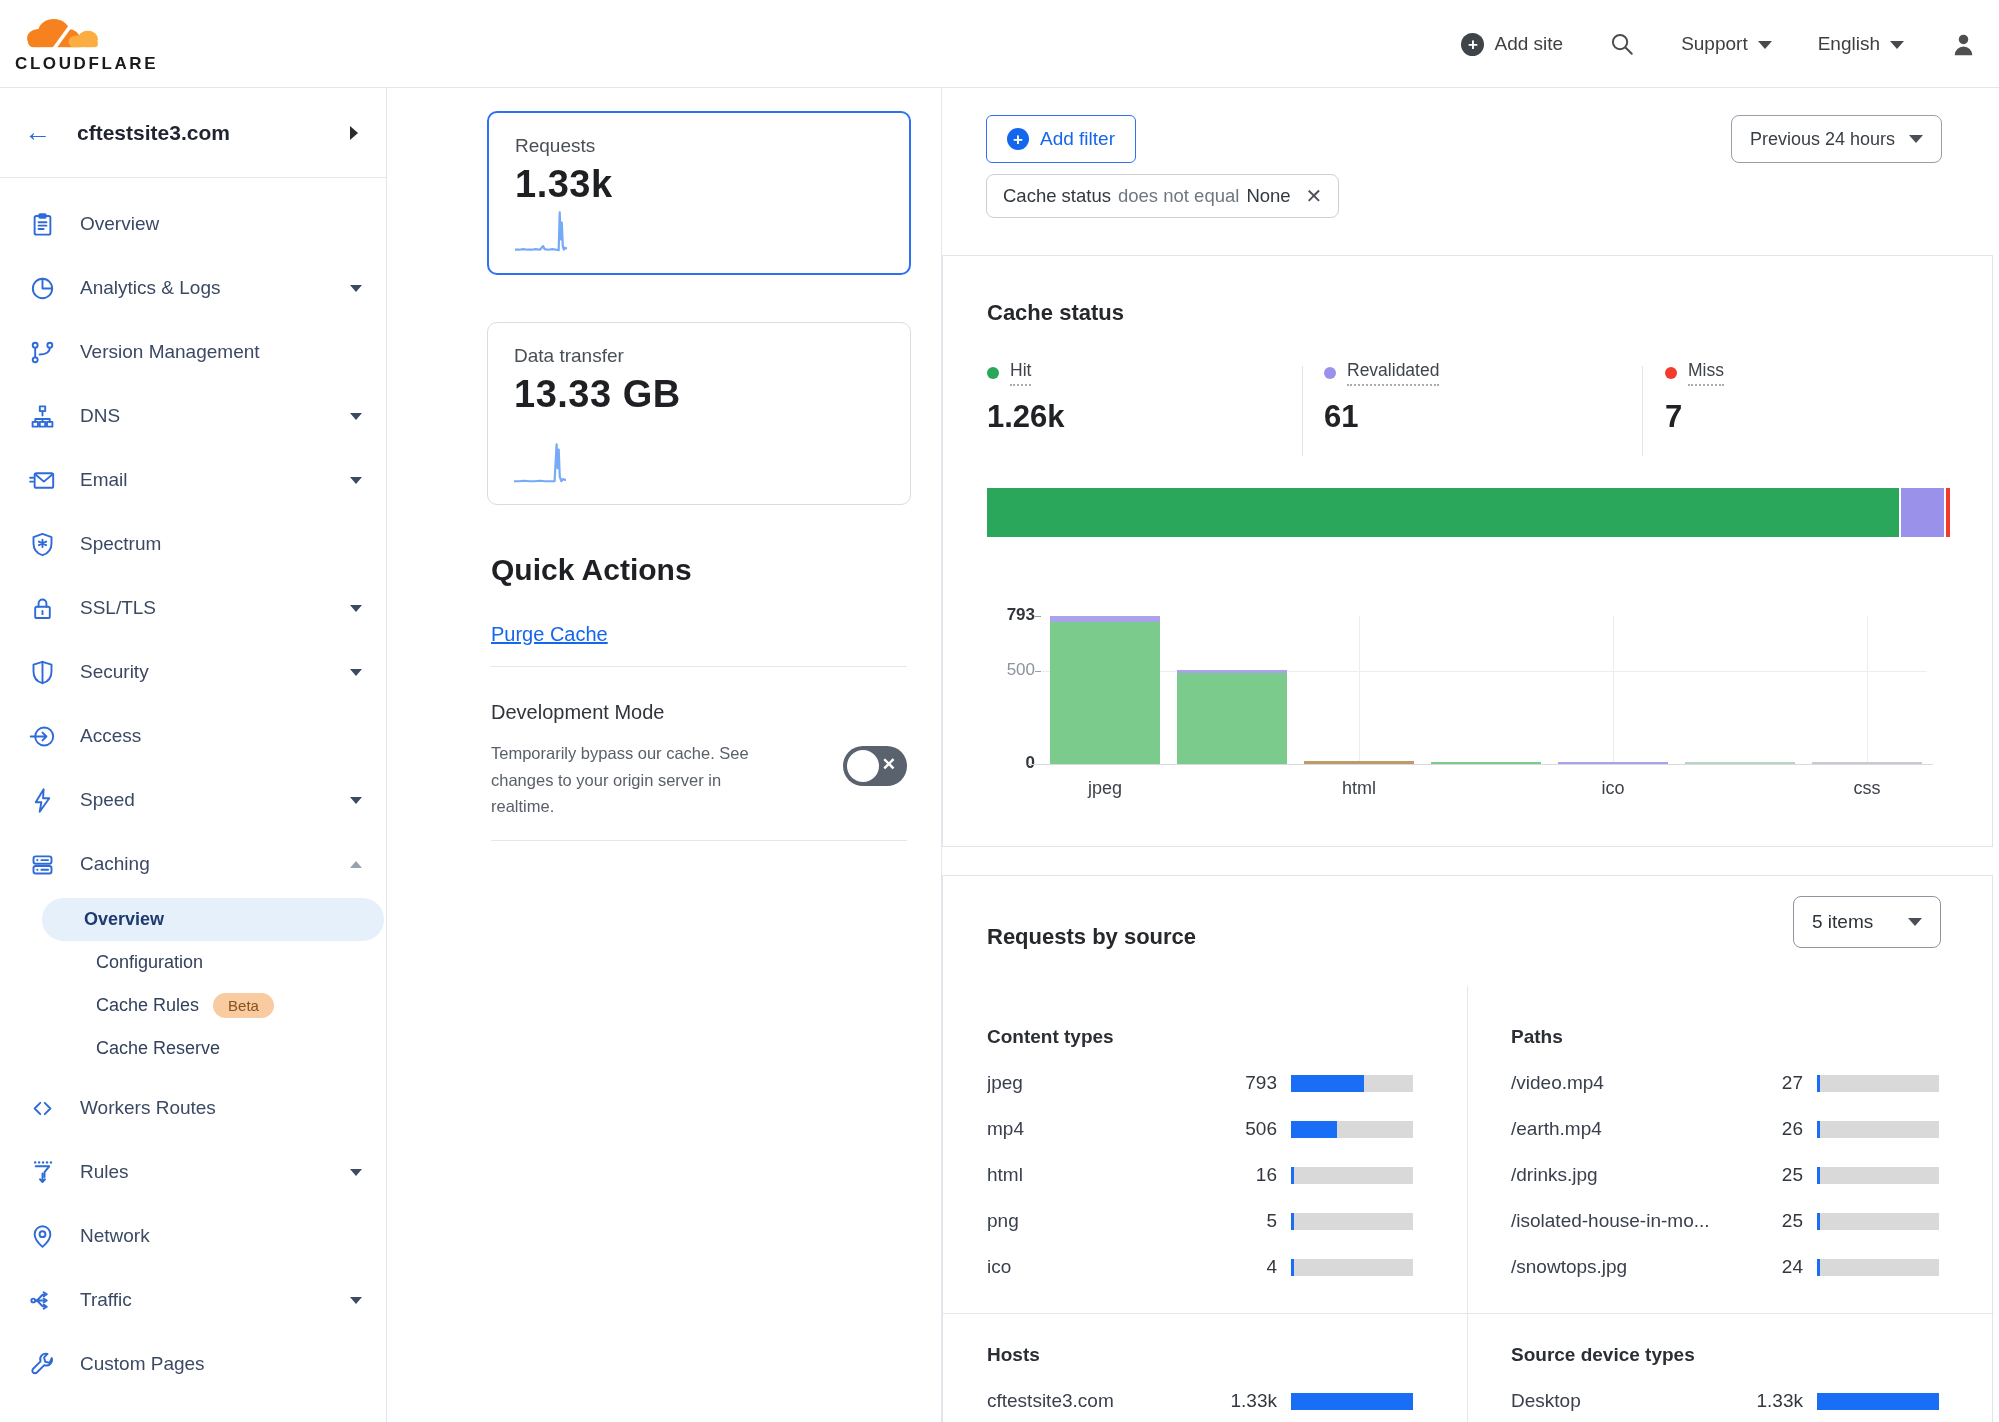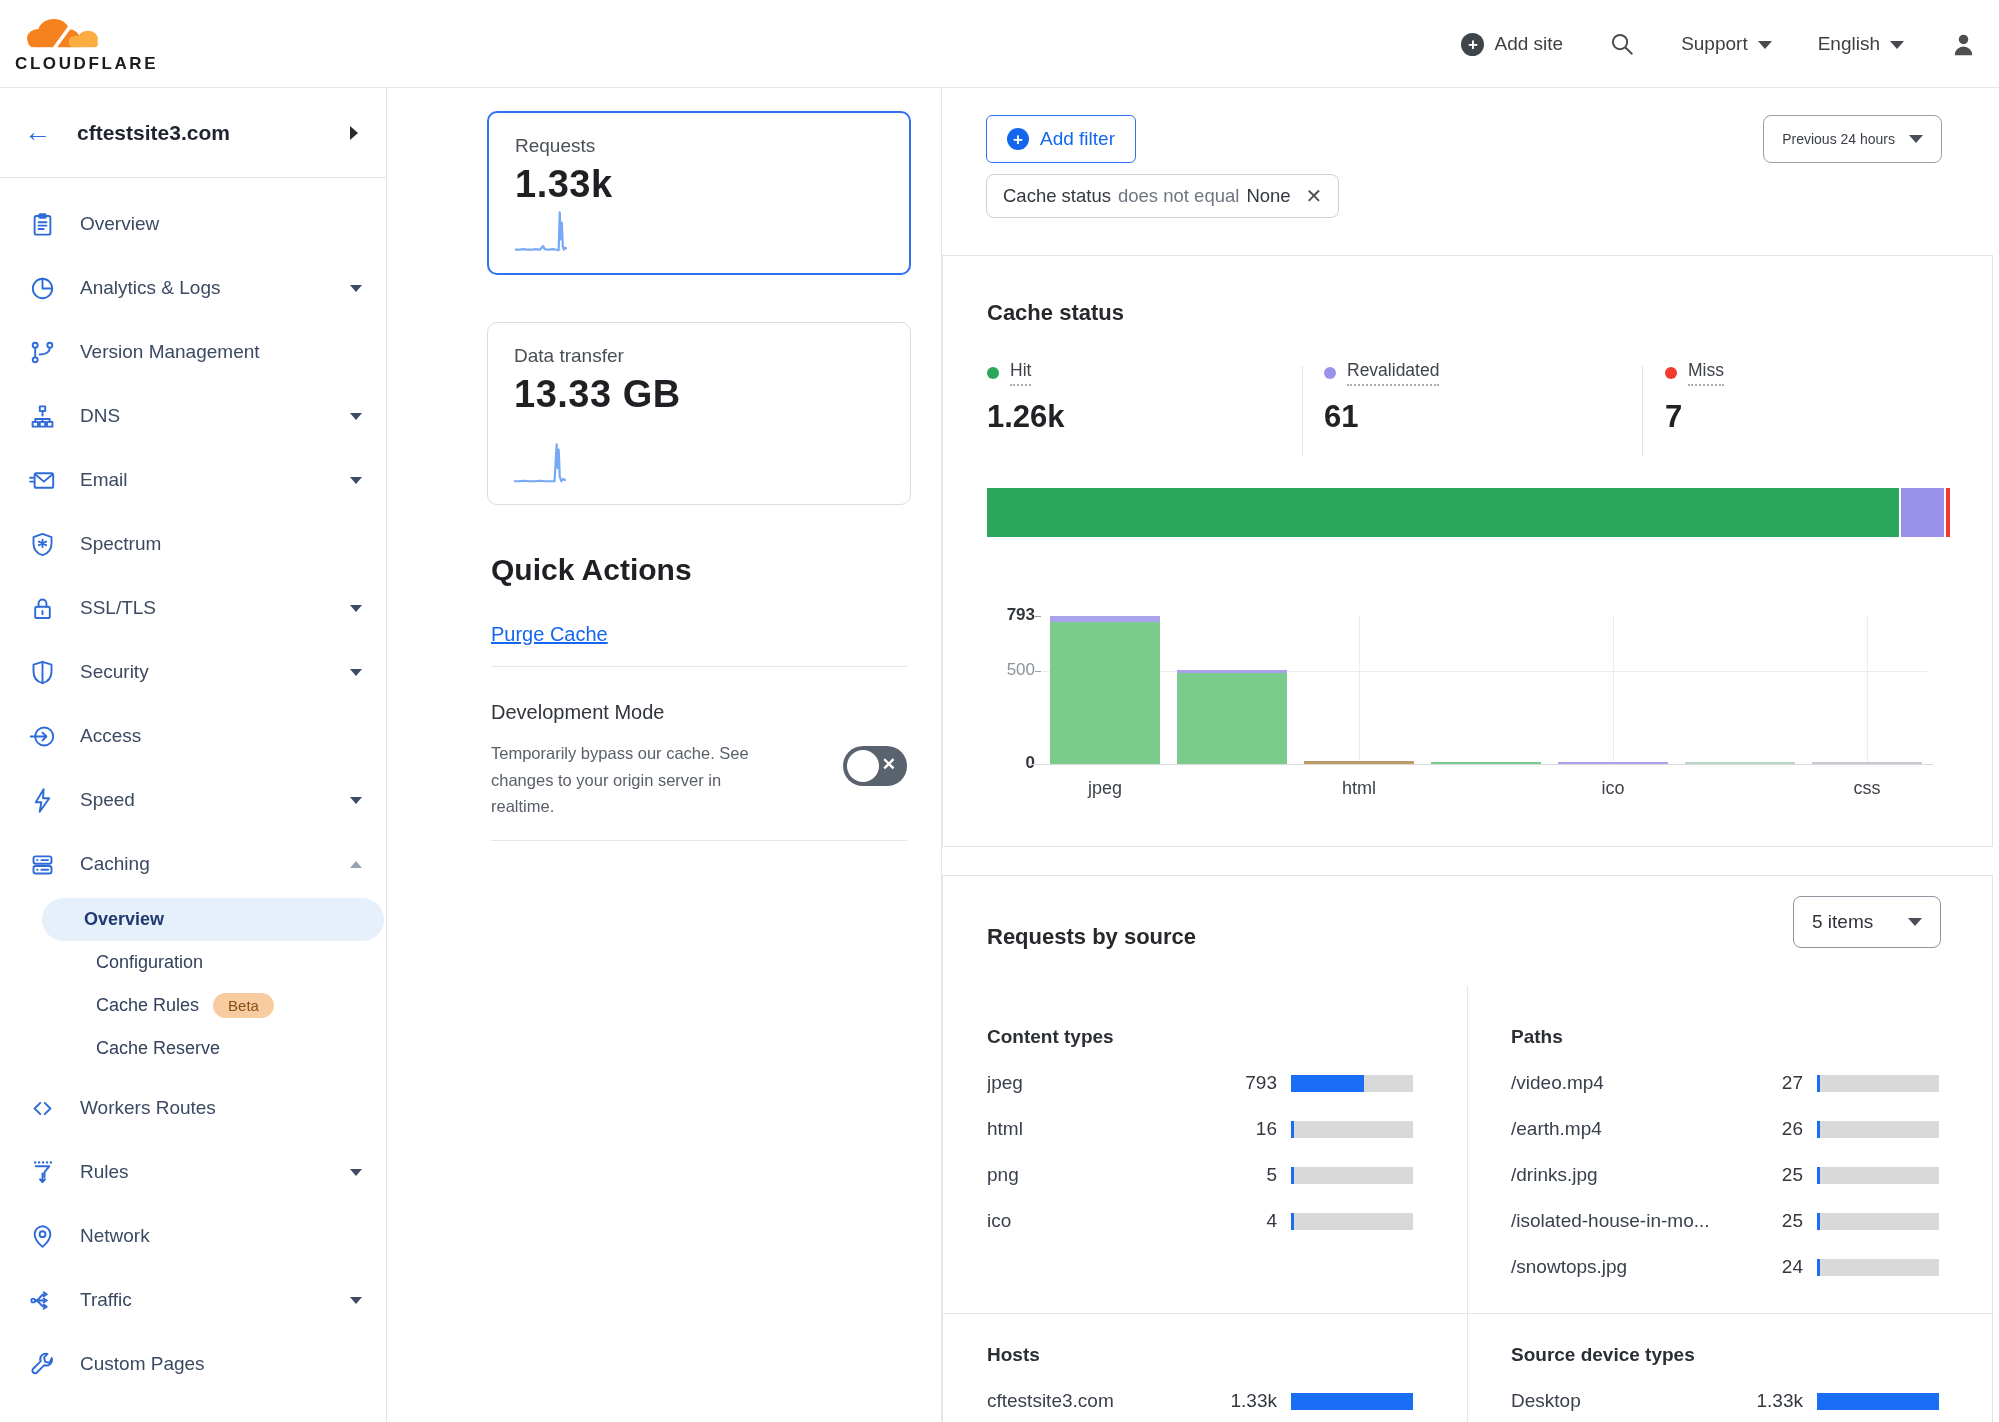--- a/index.html
+++ b/index.html
@@ -55,21 +55,21 @@
   .toggle .knob { position:absolute; left:4px; top:4px; width:32px; height:32px; border-radius:50%; background:#fff; }
   .toggle .tx { position:absolute; right:11px; top:8px; color:#fff; font-size:17px; font-weight:700; }
 
   
   .right-panel { position:absolute; left:941px; top:88px; width:1058px; height:1334px; border-left:1px solid #E4E6EA; background:#fff; }
   .add-filter { position:absolute; left:44px; top:27px; height:48px; padding:0 20px; border:1px solid #2F6FF2; border-radius:6px; display:flex; align-items:center; gap:11px; color:#1566EE; font-size:19px; background:#fff; cursor:pointer; }
   .add-filter .plus-circle { background:#1566EE; width:22px; height:22px; }
   .chip { position:absolute; left:44px; top:86px; height:44px; padding:0 16px; border:1px solid #CBD0D6; border-radius:8px; display:flex; align-items:center; gap:7px; font-size:18.5px; background:#fff; }
   .chip .f { color:#33383F; } .chip .op { color:#707780; } .chip .v { color:#33383F; }
   .chip-x { margin-left:8px; font-size:20px; color:#4c5258; cursor:pointer; line-height:1; }
-  .time-btn { position:absolute; right:57px; top:27px; height:48px; padding:0 18px; border:1px solid #989EA7; border-radius:8px; display:flex; align-items:center; gap:14px; font-size:14px; color:#3A3F45; background:#fff; cursor:pointer; }
+  .time-btn { position:absolute; right:57px; top:27px; height:48px; padding:0 18px; border:1px solid #989EA7; border-radius:8px; display:flex; align-items:center; gap:14px; font-size:18px; color:#3A3F45; background:#fff; cursor:pointer; }
   .caret-sm { width:0; height:0; border-left:7px solid transparent; border-right:7px solid transparent; border-top:8px solid #4A4F57; }
 
   .card { position:absolute; left:0; width:1051px; background:#fff; border:1px solid #E1E4E8; }
   .cache-card { top:167px; height:592px; }
   .source-card { top:787px; height:700px; }
   .card-title { position:absolute; left:44px; top:44px; font-size:22px; font-weight:600; color:#26282C; }
 
   .legend-item { position:absolute; top:104px; }
   .leg-head { display:flex; align-items:center; gap:11px; cursor:pointer; }
   .leg-dot { width:12px; height:12px; border-radius:50%; flex:none; }
@@ -470,20 +470,27 @@
             <div class="mc-header">Content types</div>
             <div style="margin-top: 12px;">
               <div class="metric-row">
                 <span class="m-label">jpeg</span>
                 <span class="m-value">793</span>
                 <span class="m-track">
                   <span class="m-fill" style="display: block; width: 72.7414px; background: rgb(26, 110, 245);"></span>
                 </span>
               </div>
               <div class="metric-row">
+                <span class="m-label">mp4</span>
+                <span class="m-value">506</span>
+                <span class="m-track">
+                  <span class="m-fill" style="display: block; width: 46.415px; background: rgb(26, 110, 245);"></span>
+                </span>
+              </div>
+              <div class="metric-row">
                 <span class="m-label">html</span>
                 <span class="m-value">16</span>
                 <span class="m-track">
                   <span class="m-fill" style="display: block; width: 2.5px; background: rgb(26, 110, 245);"></span>
                 </span>
               </div>
               <div class="metric-row">
                 <span class="m-label">png</span>
                 <span class="m-value">5</span>
                 <span class="m-track">

